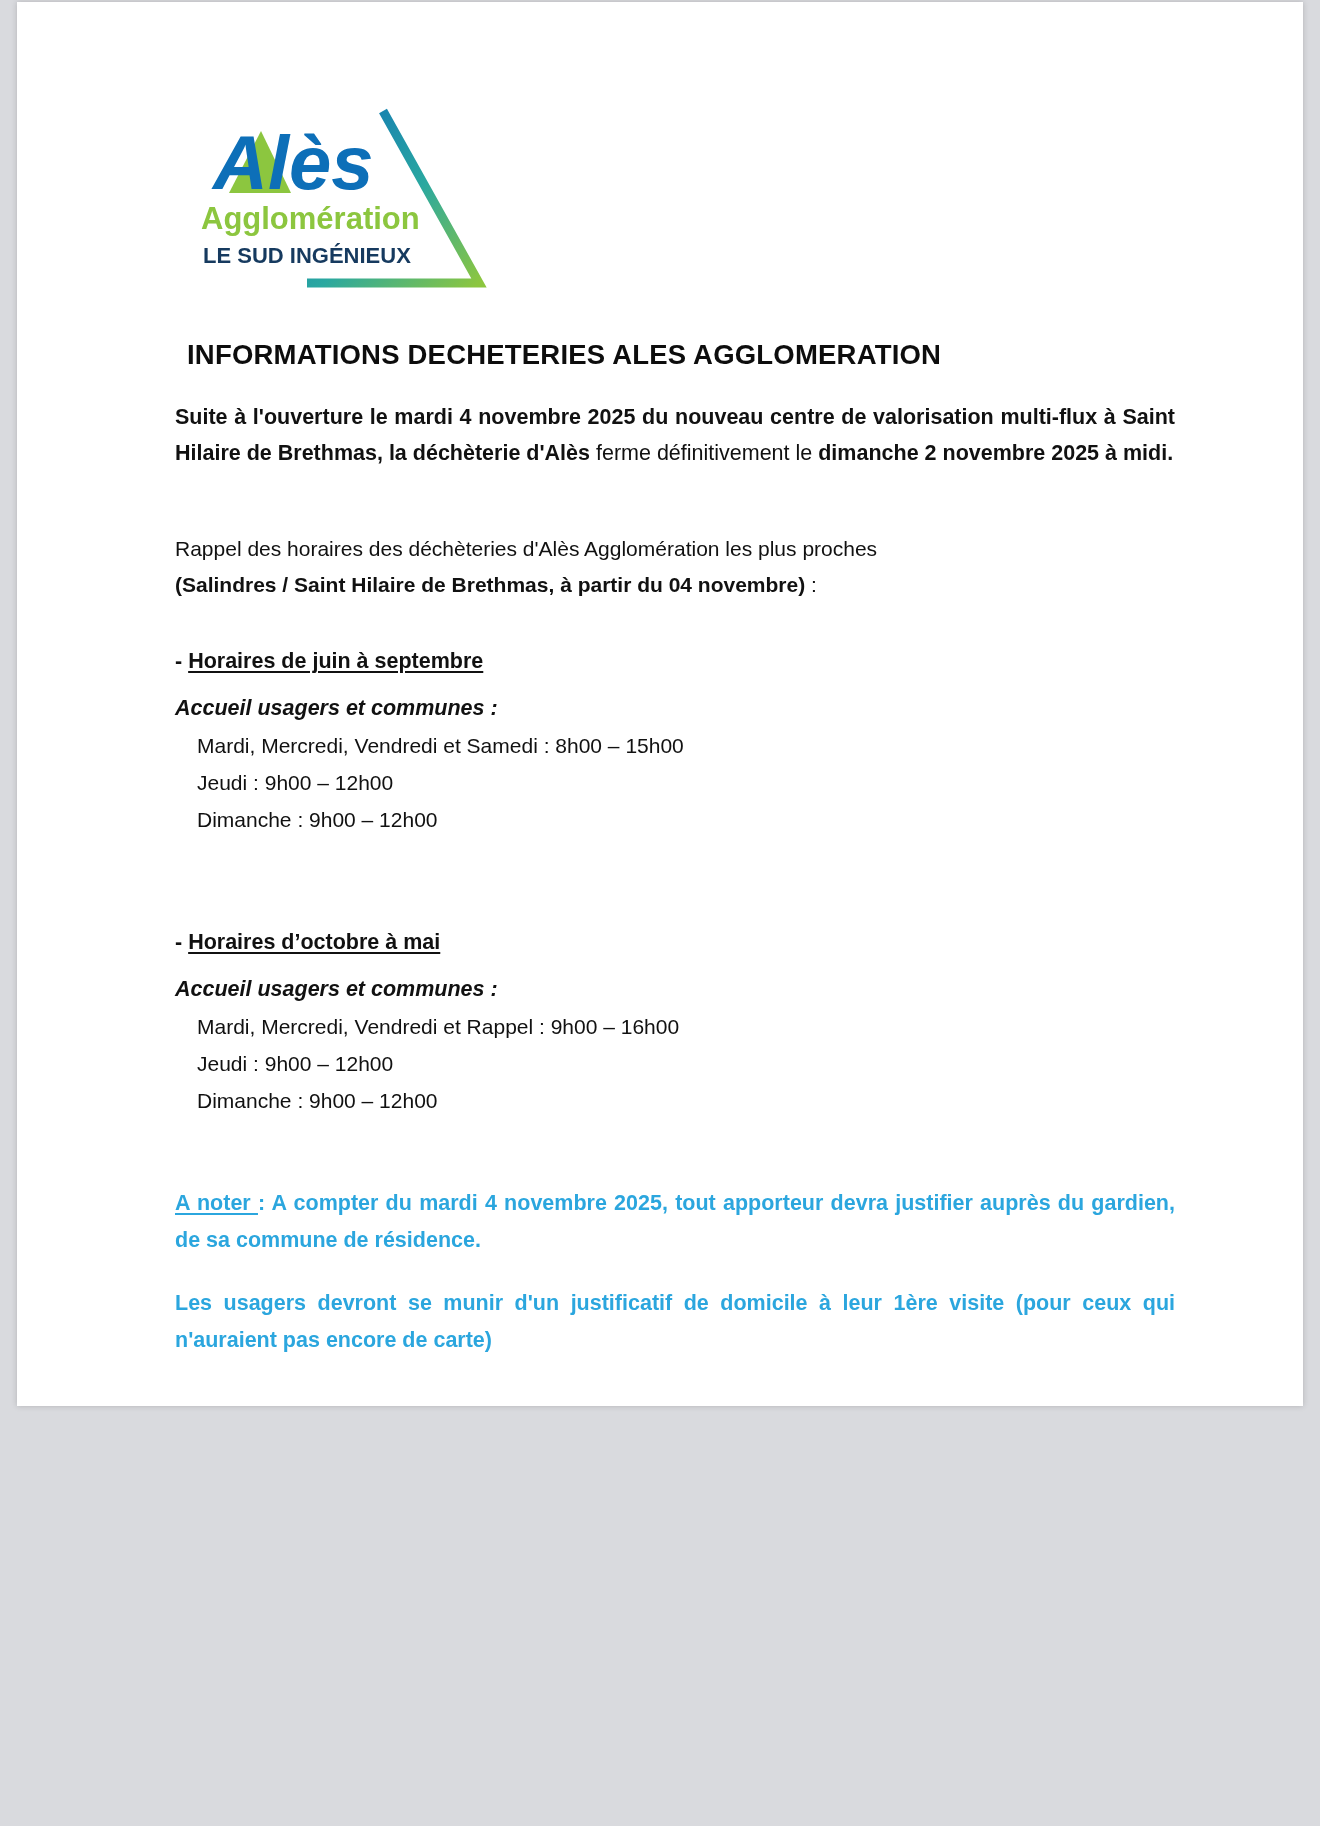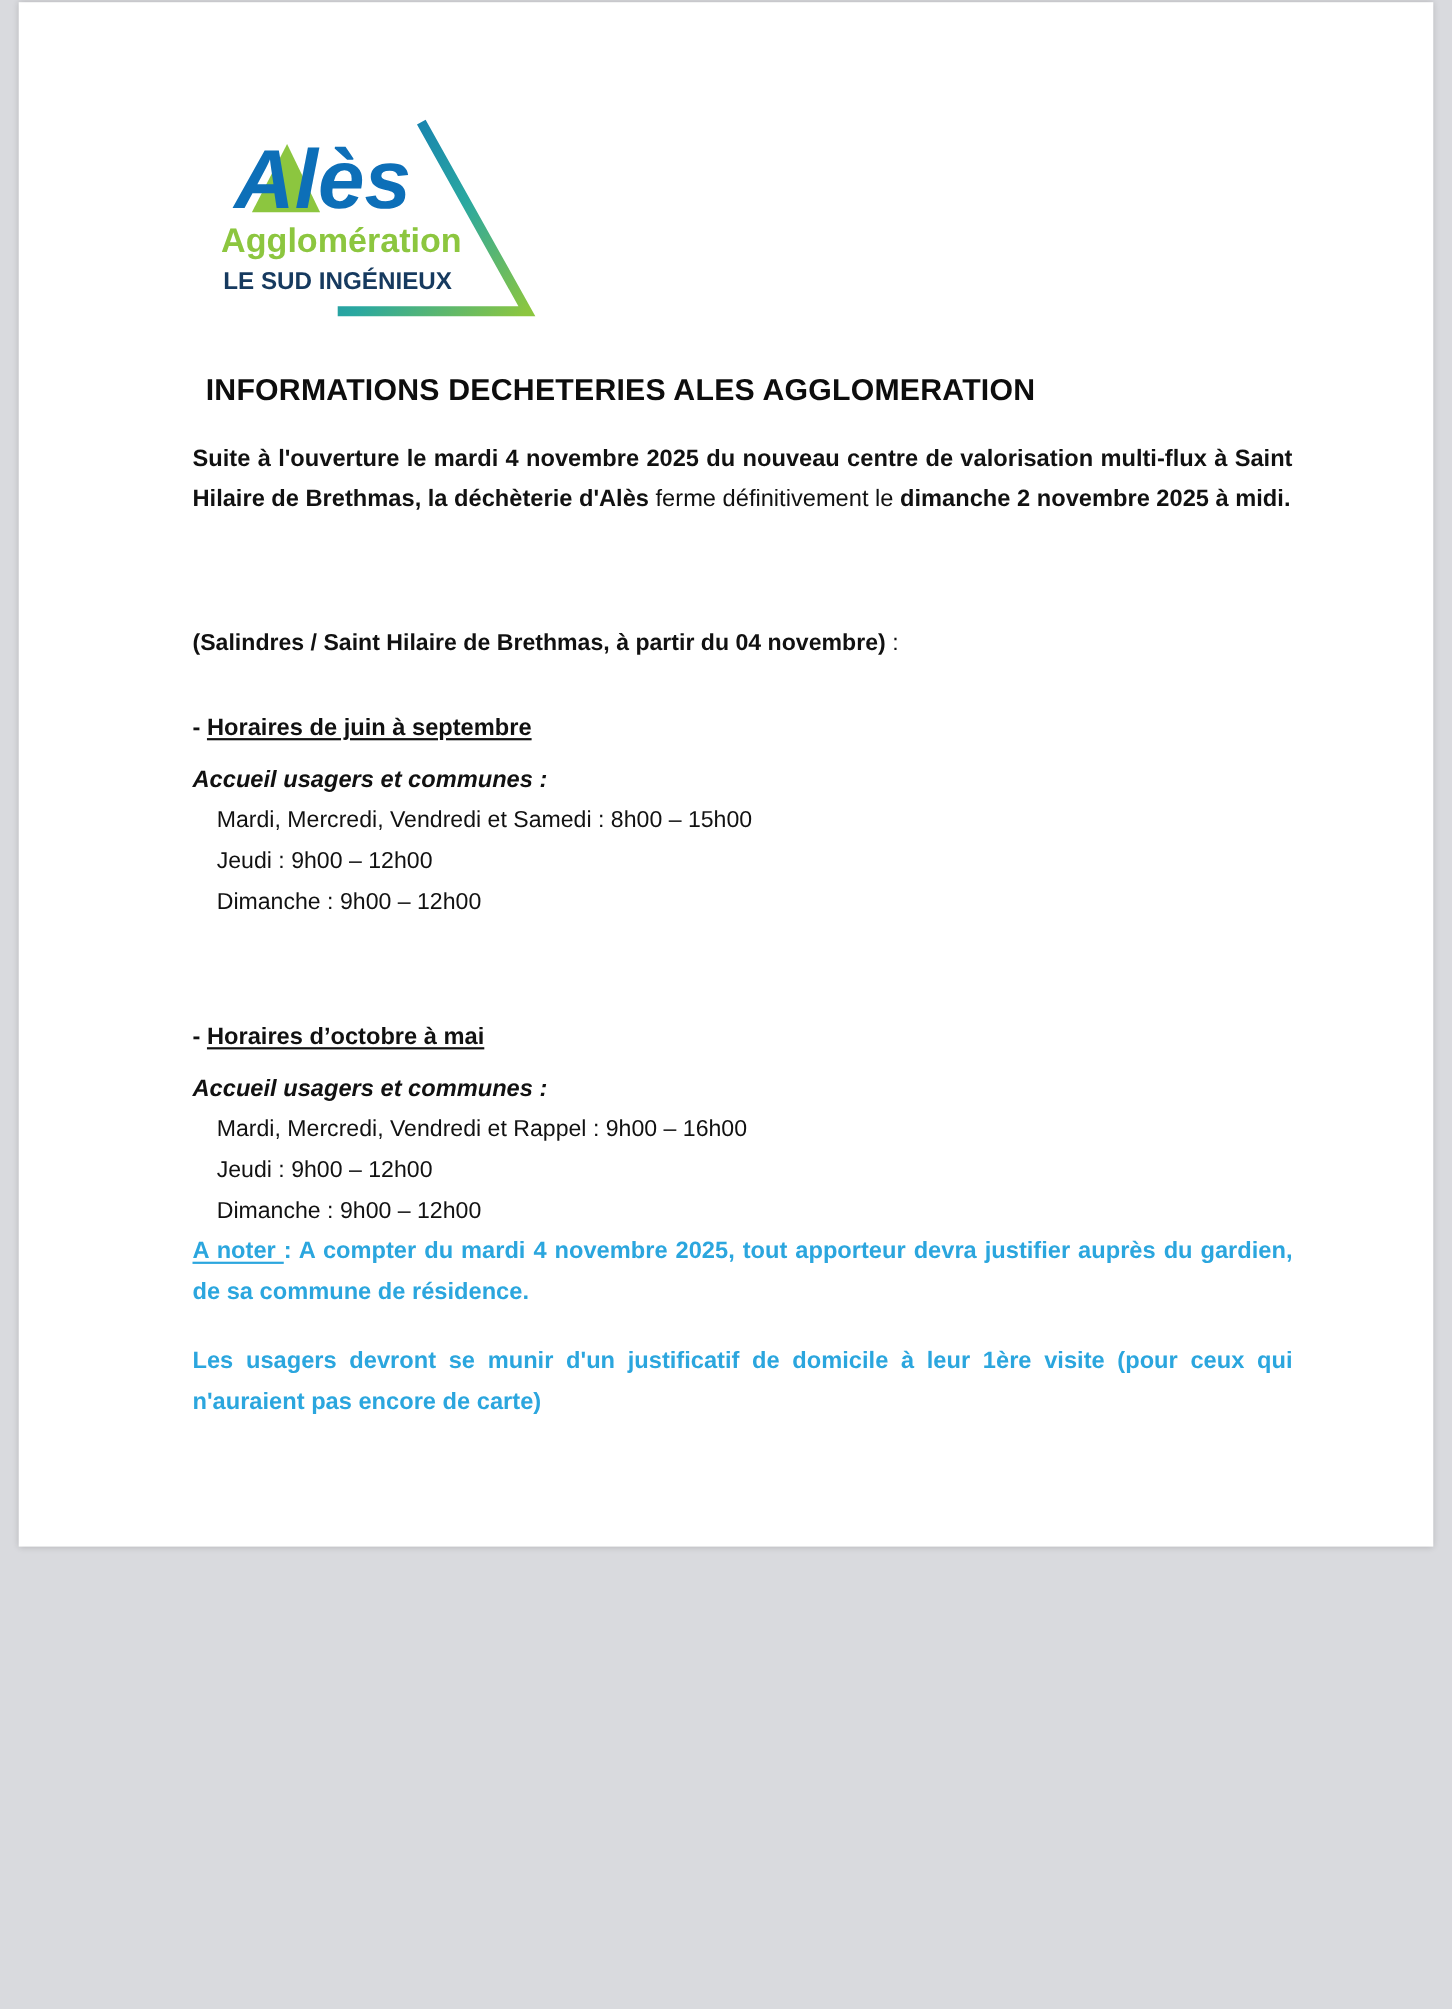--- a/index.html
+++ b/index.html
@@ -95,20 +95,21 @@
   .hours-list li {
     font-size: 21px;
     line-height: 37px;
     padding-left: 22px;
     color: #111;
   }
 
   .gap-block { height: 46px; }
 
   .note {
+    margin-top: 66px;
     font-size: 21.5px;
     line-height: 37px;
     font-weight: bold;
     color: #2ba6de;
     text-align: justify;
   }
   .note .u {
     text-decoration: underline;
     text-underline-offset: 3px;
   }
@@ -147,21 +148,21 @@
 
         <text x="16" y="166" font-family="'Liberation Sans', sans-serif" font-size="22" font-weight="bold" fill="#163a5f">LE SUD INGÉNIEUX</text>
       </svg>
     </div>
 
     <h1 class="doc-title">INFORMATIONS DECHETERIES ALES AGGLOMERATION</h1>
 
     <p class="para"><span class="b">Suite à l'ouverture le mardi 4 novembre 2025 du nouveau centre de valorisation multi-flux à Saint Hilaire de Brethmas, la déchèterie d'Alès</span><span class="normal"> ferme définitivement le </span><span class="b">dimanche 2 novembre 2025 à midi</span><span class="b">.</span></p>
 
     <p class="rappel">
-      <br>
+      <span>Rappel des horaires des déchèteries d'Alès Agglomération les plus proches</span><br>
       <span class="line2">(Salindres / Saint Hilaire de Brethmas, à partir du 04 novembre)</span><span> :</span>
     </p>
 
     <p class="season-heading"><span>- </span><span class="u">Horaires de juin à septembre</span></p>
     <p class="accueil">Accueil usagers et communes :</p>
     <ul class="hours-list">
       <li>Mardi, Mercredi, Vendredi et Samedi : 8h00 – 15h00</li>
       <li>Jeudi : 9h00 – 12h00</li>
       <li>Dimanche : 9h00 – 12h00</li>
     </ul>

